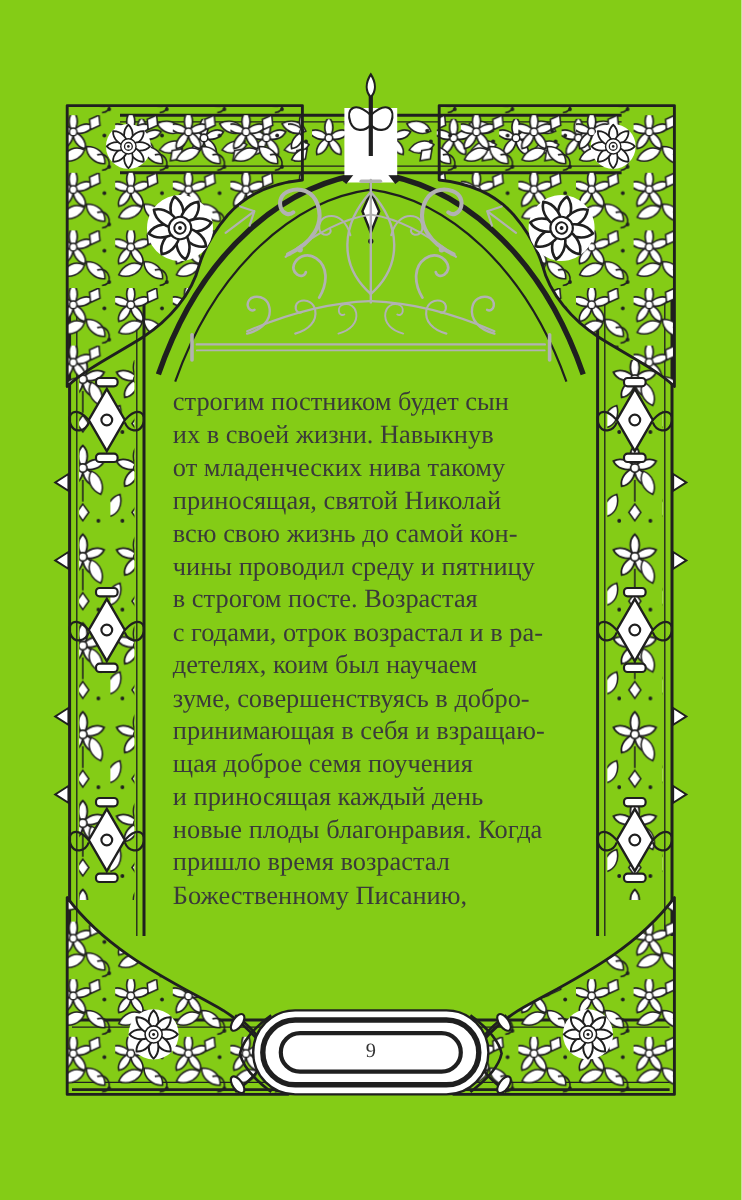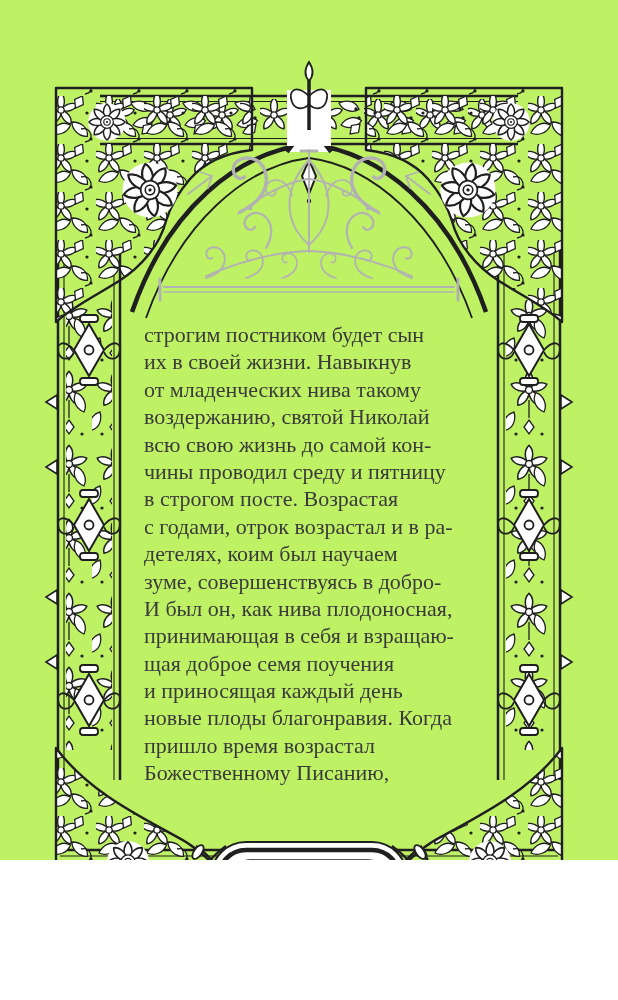--- a/index.html
+++ b/index.html
@@ -1,19 +1,19 @@
 <!DOCTYPE html>
 <html><head>
 <meta charset="utf-8">
 <style>
   html,body{margin:0;padding:0;background:#ffffff;}
   .page{
     position:relative;
-    width:618px;height:860px;
-    background:#bef264;
+    width:618px;height:1000px;
+    background:#84cc16;
     overflow:hidden;
     font-family:"Liberation Serif", serif;
   }
   .frame-svg{position:absolute;left:0;top:0;}
   .body-text{
     position:absolute;
     left:144px;top:321px;
     width:336px;
     color:#3a3a3a;
     font-size:22px;
@@ -227,28 +227,27 @@
       <rect x="211" y="842" width="196" height="70" rx="35" fill="#ffffff" stroke-width="2"></rect>
       <rect x="219" y="850" width="180" height="54" rx="27" stroke-width="4.5"></rect>
       <rect x="234" y="861" width="150" height="32" rx="16" stroke-width="3.5"></rect>
     </g>
   </svg>
 
   <div class="body-text">
     <div class="line">строгим постником будет сын</div>
     <div class="line">их в своей жизни. Навыкнув</div>
     <div class="line">от младенческих нива такому</div>
-    <div class="line">воздержанию, святой Николай</div>
+    <div class="line">приносящая, святой Николай</div>
     <div class="line">всю свою жизнь до самой кон-</div>
     <div class="line">чины проводил среду и пятницу</div>
     <div class="line">в строгом посте. Возрастая</div>
     <div class="line">с годами, отрок возрастал и в ра-</div>
     <div class="line">детелях, коим был научаем</div>
     <div class="line">зуме, совершенствуясь в добро-</div>
-    <div class="line">И был он, как нива плодоносная,</div>
     <div class="line">принимающая в себя и взращаю-</div>
     <div class="line">щая доброе семя поучения</div>
     <div class="line">и приносящая каждый день</div>
     <div class="line">новые плоды благонравия. Когда</div>
     <div class="line">пришло время возрастал</div>
     <div class="line">Божественному Писанию,</div>
   </div>
 
   <div class="page-number">9</div>
 

